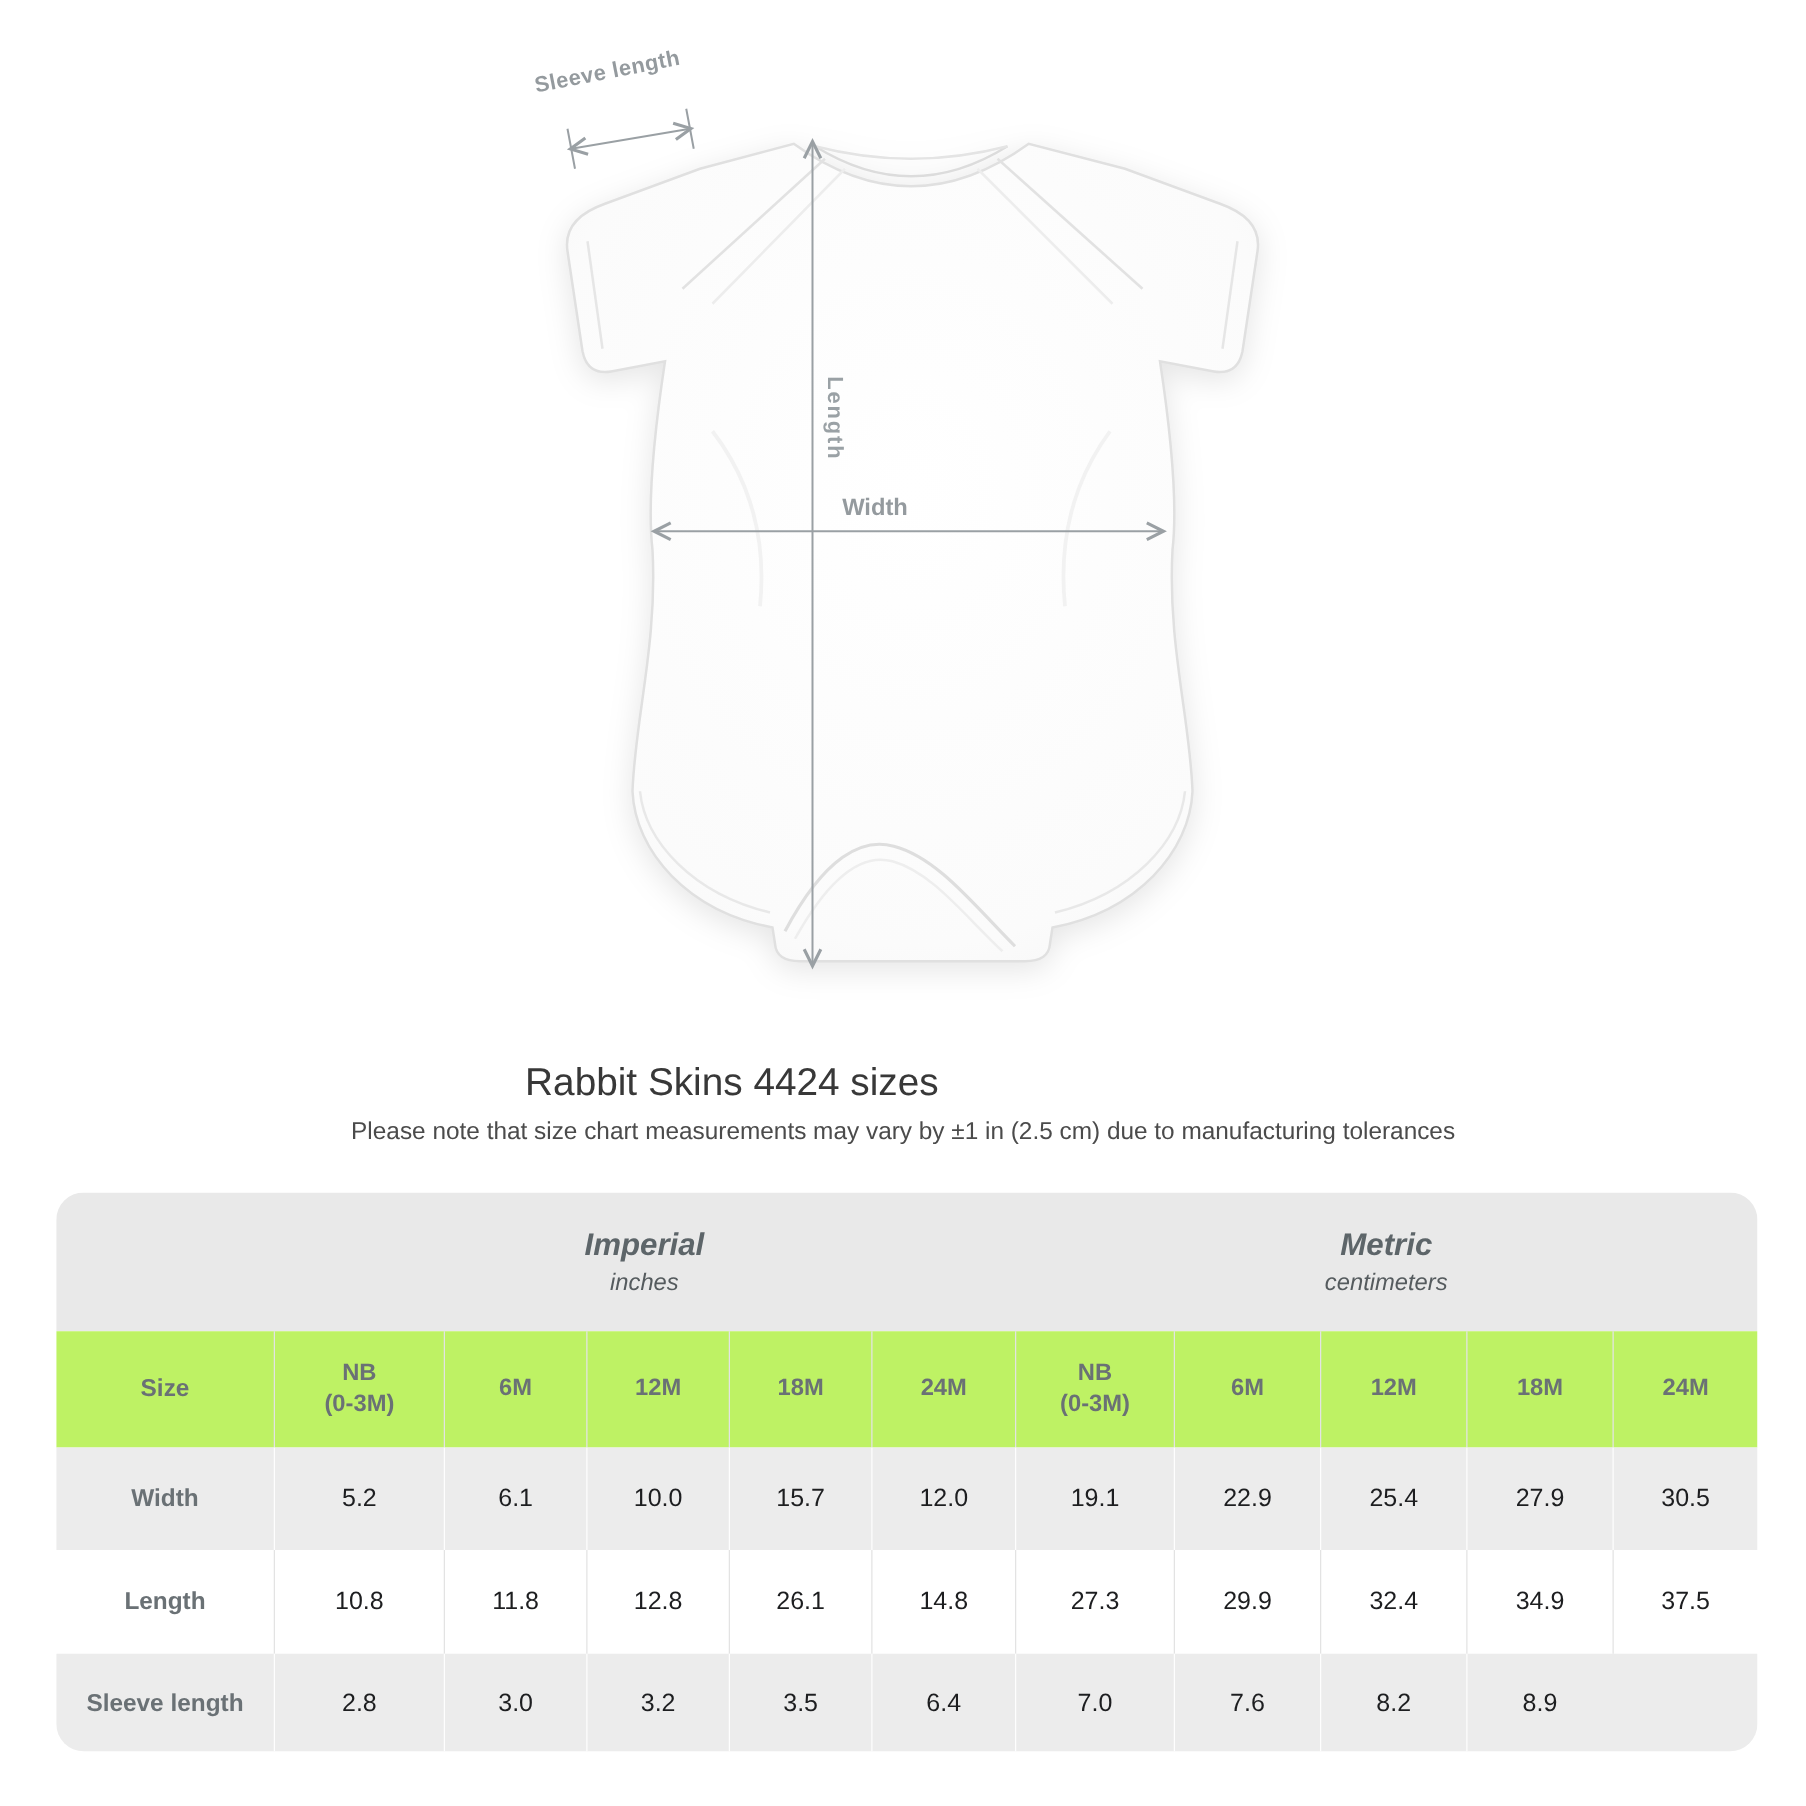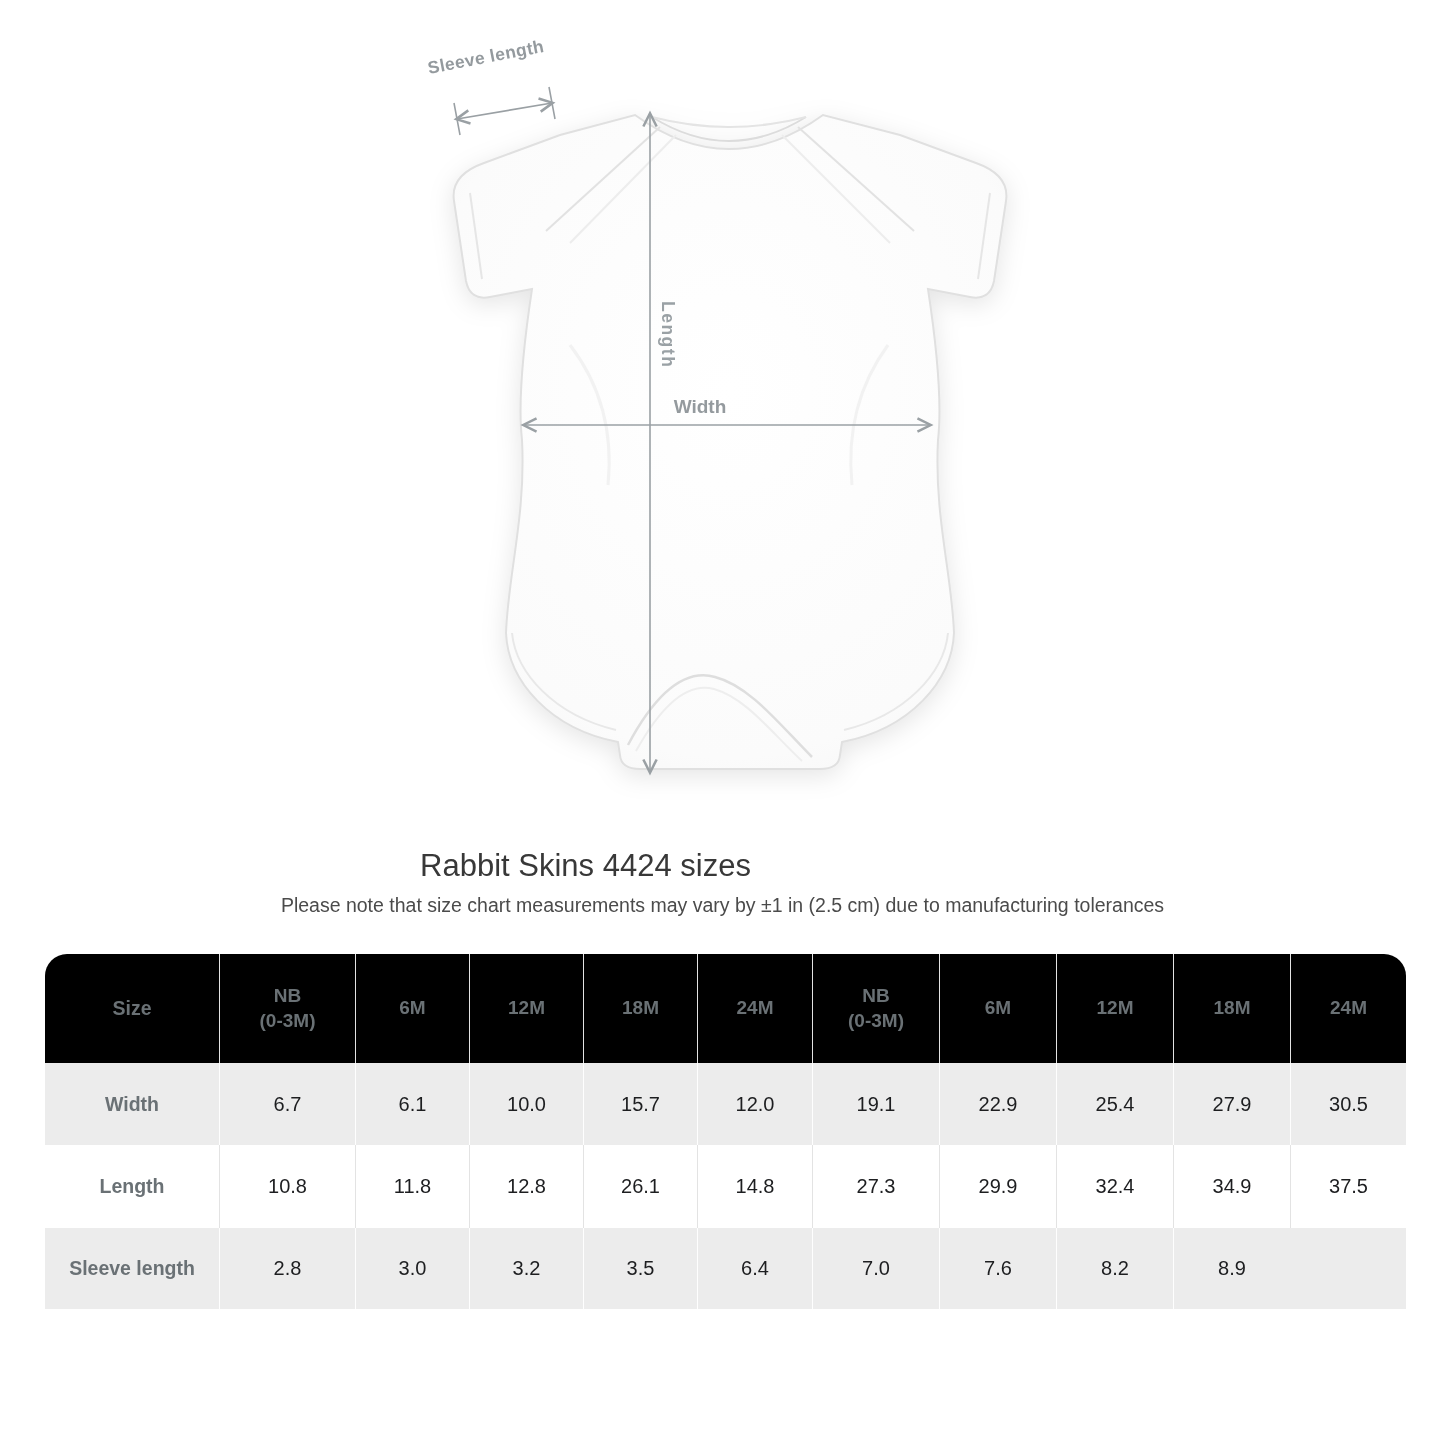--- a/index.html
+++ b/index.html
@@ -32,21 +32,21 @@
   .tgrid{display:grid;grid-template-columns:174px 136px 114px 114px 114px 115px 127px 117px 117px 117px 116px;}
   .unit-band{height:111px;background:#e9e9e9;}
   .unit-group{display:flex;flex-direction:column;align-items:center;justify-content:center;gap:5px;}
   .ug-imperial{grid-column:2/7;}
   .ug-metric{grid-column:7/12;}
   .unit-name{font-size:25px;font-weight:bold;font-style:italic;color:#5d6569;}
   .unit-sub{font-size:19px;font-style:italic;color:#555b5e;}
 
   .trow{align-items:stretch;}
   .trow .cell{display:flex;align-items:center;justify-content:center;text-align:center;}
-  .row-head{height:109px;background:#000000;}
+  .row-head{height:93px;background:#bef264;}
   .row-data{background:#ffffff;}
   .row-data.alt{background:#ececec;}
   .r-width{height:82px;}
   .r-length{height:83px;}
   .r-sleeve{height:81px;}
   .row-head .cell + .cell,
   .row-data:not(.alt) .cell + .cell{border-left:1px solid #e3e3e3;}
   .row-data.alt .cell + .cell{border-left:1px solid rgba(255,255,255,.92);}
 
   .lab{font-size:19.5px;font-weight:bold;color:#6a7175;}
@@ -118,40 +118,50 @@
     <div class="dim-label lbl-sleeve">Sleeve length</div>
     <div class="dim-label lbl-length">Length</div>
     <div class="dim-label lbl-width">Width</div>
   </div>
 
   <div class="title">Rabbit Skins 4424 sizes</div>
   <div class="subtitle">Please note that size chart measurements may vary by ±1 in (2.5 cm) due to manufacturing tolerances</div>
 
   <div class="size-table">
 
+    <div class="tgrid unit-band">
+      <div class="unit-group ug-imperial">
+        <div class="unit-name">Imperial</div>
+        <div class="unit-sub">inches</div>
+      </div>
+      <div class="unit-group ug-metric">
+        <div class="unit-name">Metric</div>
+        <div class="unit-sub">centimeters</div>
+      </div>
+    </div>
 
     <div class="tgrid trow row-head">
       <div class="cell lab">Size</div>
       <div class="cell colhead">NB
 (0-3M)</div>
       <div class="cell colhead">6M</div>
       <div class="cell colhead">12M</div>
       <div class="cell colhead">18M</div>
       <div class="cell colhead">24M</div>
       <div class="cell colhead">NB
 (0-3M)</div>
       <div class="cell colhead">6M</div>
       <div class="cell colhead">12M</div>
       <div class="cell colhead">18M</div>
       <div class="cell colhead">24M</div>
     </div>
 
     <div class="tgrid trow row-data alt r-width">
       <div class="cell lab">Width</div>
-      <div class="cell val">6.7</div>
+      <div class="cell val">5.2</div>
       <div class="cell val">6.1</div>
       <div class="cell val">10.0</div>
       <div class="cell val">15.7</div>
       <div class="cell val">12.0</div>
       <div class="cell val">19.1</div>
       <div class="cell val">22.9</div>
       <div class="cell val">25.4</div>
       <div class="cell val">27.9</div>
       <div class="cell val">30.5</div>
     </div>

